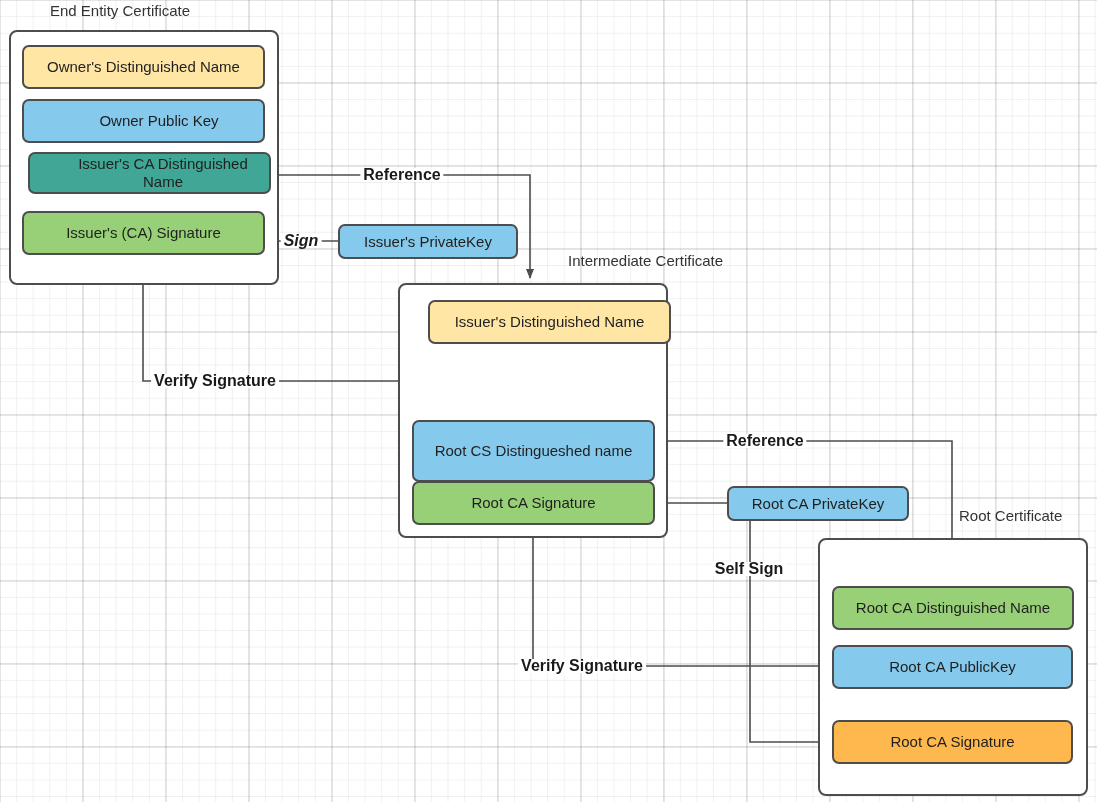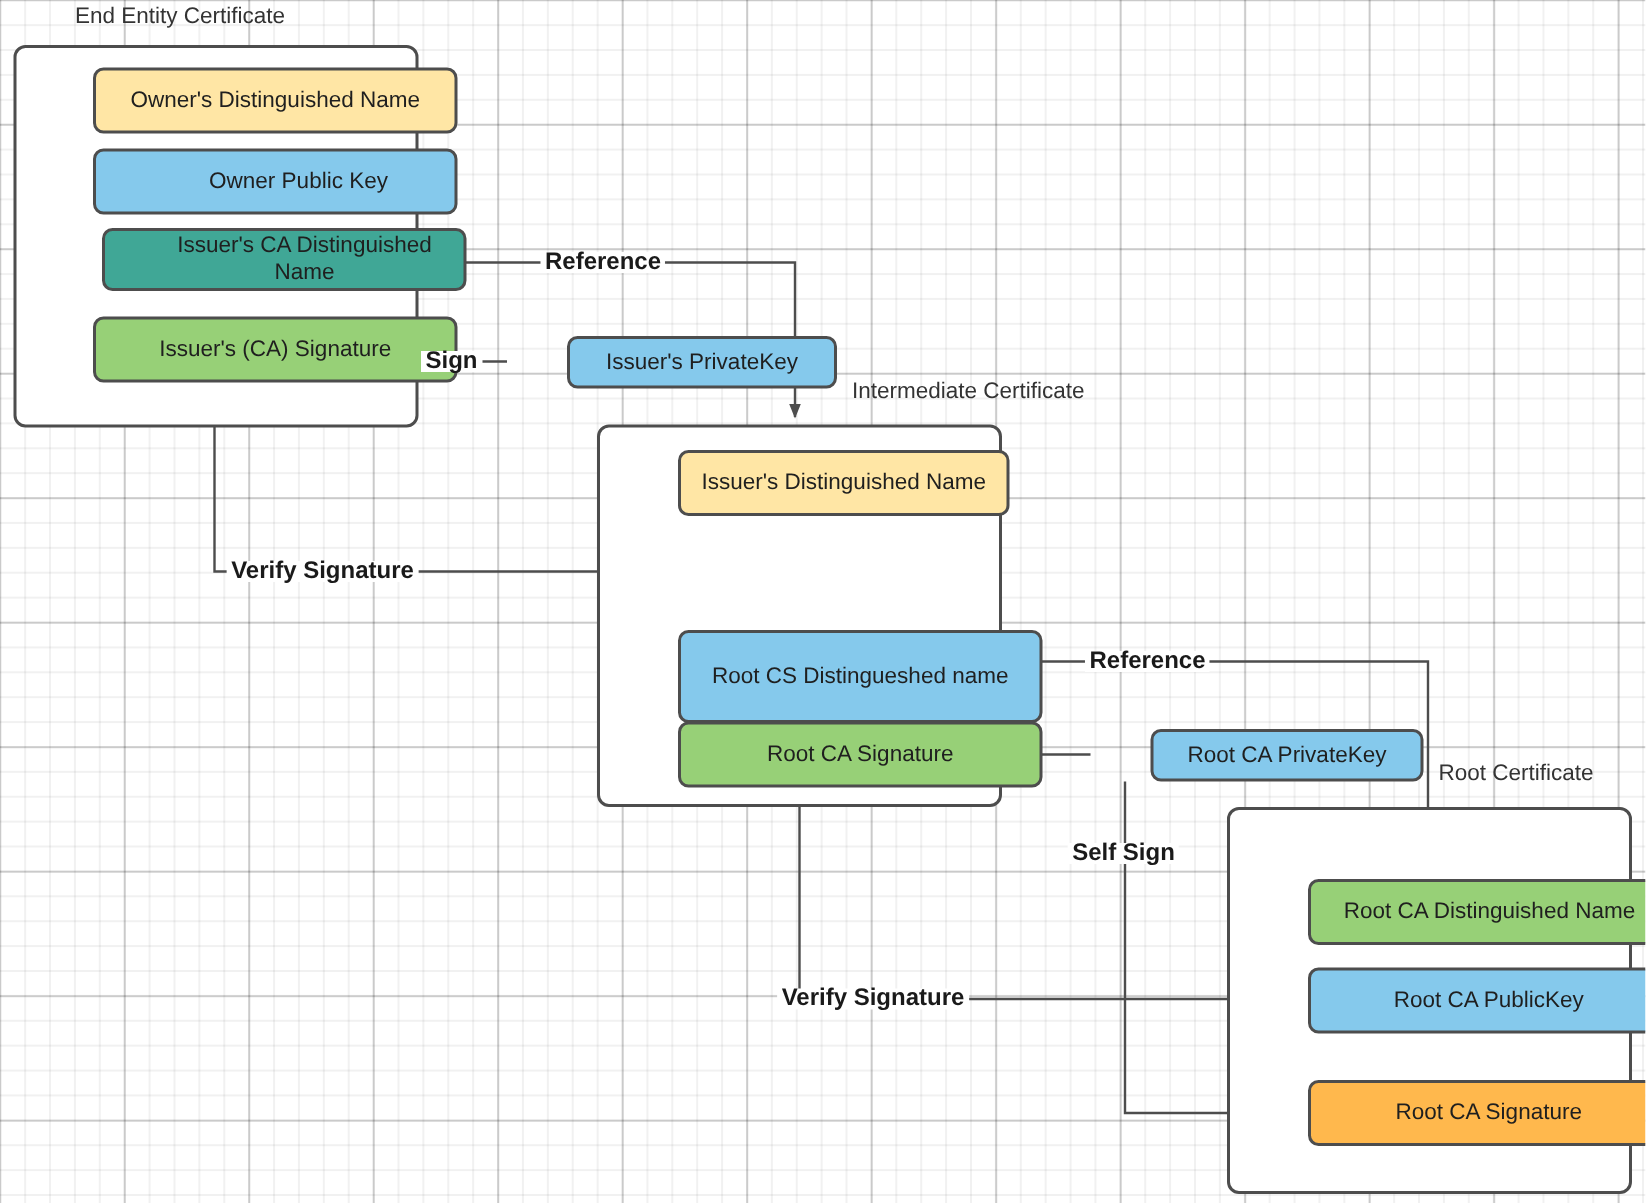--- a/index.html
+++ b/index.html
@@ -57,21 +57,20 @@
     border-radius: 7px;
     box-sizing: border-box;
     display: flex;
     align-items: center;
     justify-content: center;
     text-align: center;
     font-size: 15px;
     color: #1f1f1f;
     padding: 0 6px;
     line-height: 18px;
-    margin-left: 40px;
   }
   .edge-label {
     position: absolute;
     font-size: 16px;
     font-weight: bold;
     color: #1a1a1a;
     background: #ffffff;
     padding: 0 3px;
     white-space: nowrap;
     line-height: 14px;
@@ -128,21 +127,21 @@
   </div>
 
   <div class="field-box" style="left:338px; top:224px; width:180px; height:35px; background:#85c9ec;">
     <span>Issuer's PrivateKey</span>
   </div>
 
   <div class="container-title" style="left:568px; top:252px;">Intermediate Certificate</div>
 
   <div class="container-box" style="left:398px; top:283px; width:270px; height:255px;"></div>
 
-  <div class="field-box" style="left:412px; top:300px; width:221px; height:44px; background:#ffe6a5;">
+  <div class="field-box" style="left:428px; top:300px; width:243px; height:44px; background:#ffe6a5;">
     <span>Issuer's Distinguished Name</span>
   </div>
 
 
   <div class="field-box" style="left:412px; top:420px; width:243px; height:62px; background:#85c9ec;">
     <span>Root CS Distingueshed name</span>
   </div>
 
   <div class="field-box" style="left:412px; top:481px; width:243px; height:44px; background:#97d077;">
     <span>Root CA Signature</span>
@@ -163,21 +162,21 @@
   <div class="field-box" style="left:832px; top:645px; width:241px; height:44px; background:#85c9ec;">
     <span>Root CA PublicKey</span>
   </div>
 
   <div class="field-box" style="left:832px; top:720px; width:241px; height:44px; background:#ffb84d;">
     <span>Root CA Signature</span>
   </div>
 
   <div class="edge-label" style="left:402px; top:175px;">Reference</div>
 
-  <div class="edge-label" style="left:301px; top:241px;">Sign</div>
+  <div class="edge-label" style="left:301px; top:241px;font-style:italic;">Sign</div>
 
   <div class="edge-label" style="left:215px; top:381px;">Verify Signature</div>
 
   <div class="edge-label" style="left:765px; top:441px;">Reference</div>
 
   <div class="edge-label" style="left:749px; top:569px;">Self Sign</div>
 
   <div class="edge-label" style="left:582px; top:666px;">Verify Signature</div>
 
 </div>

